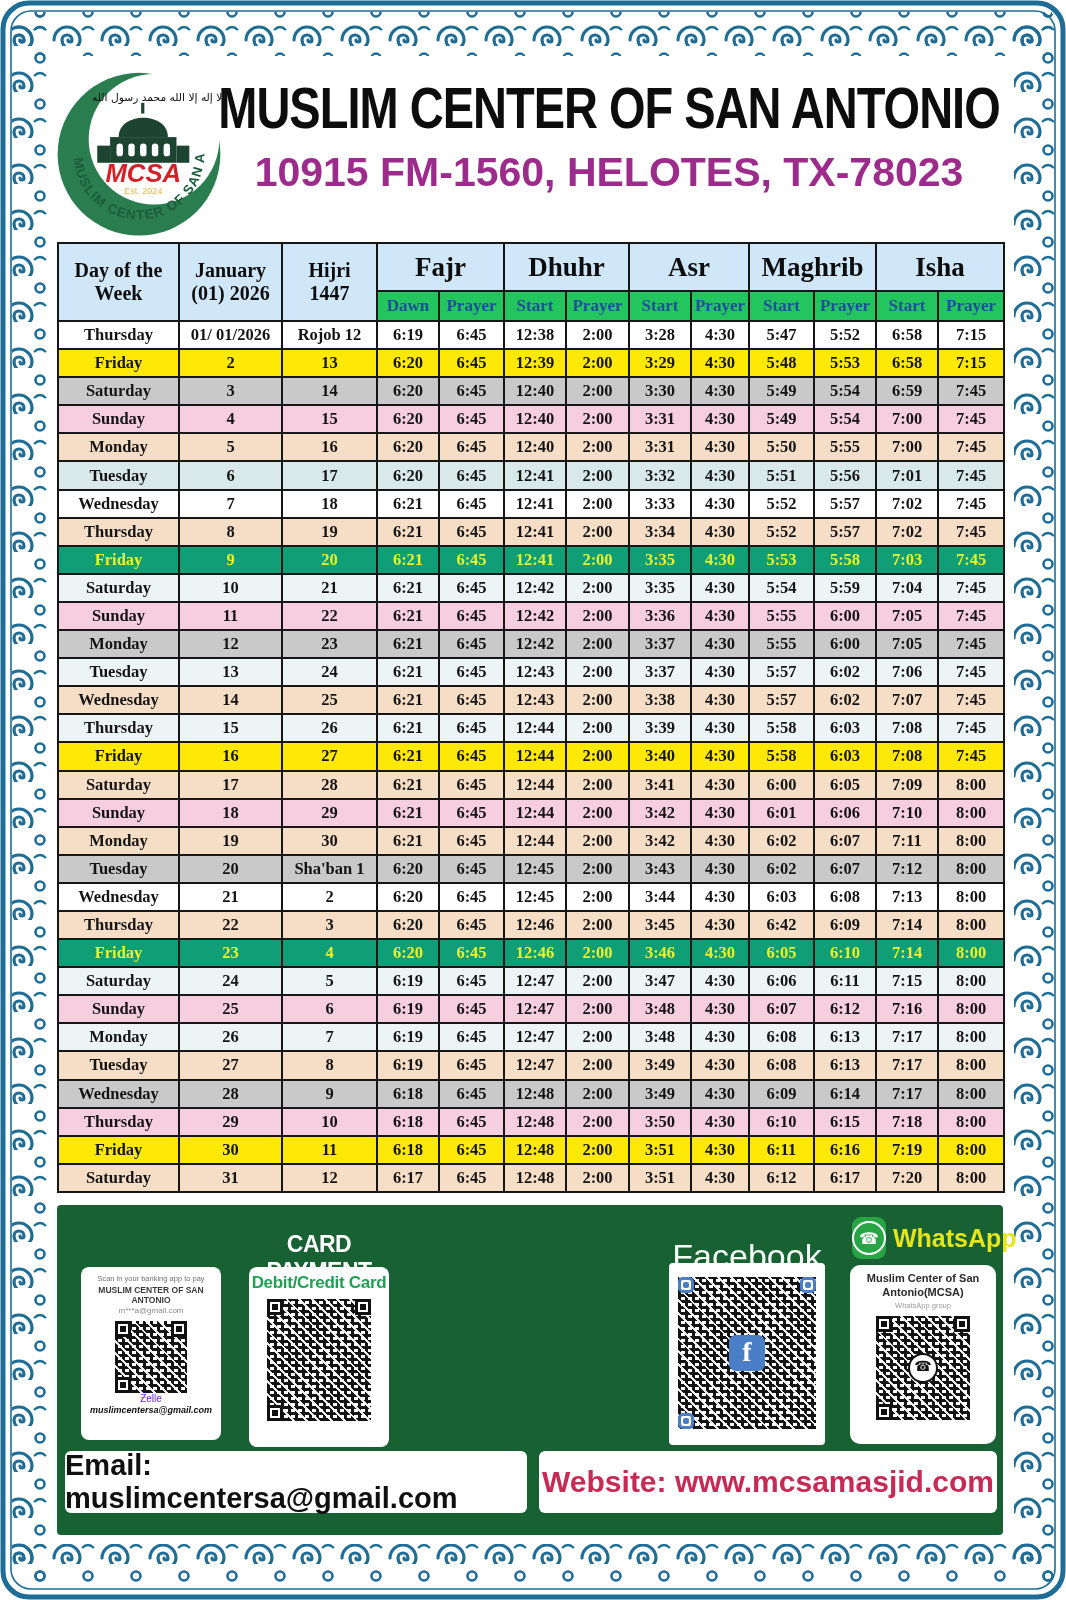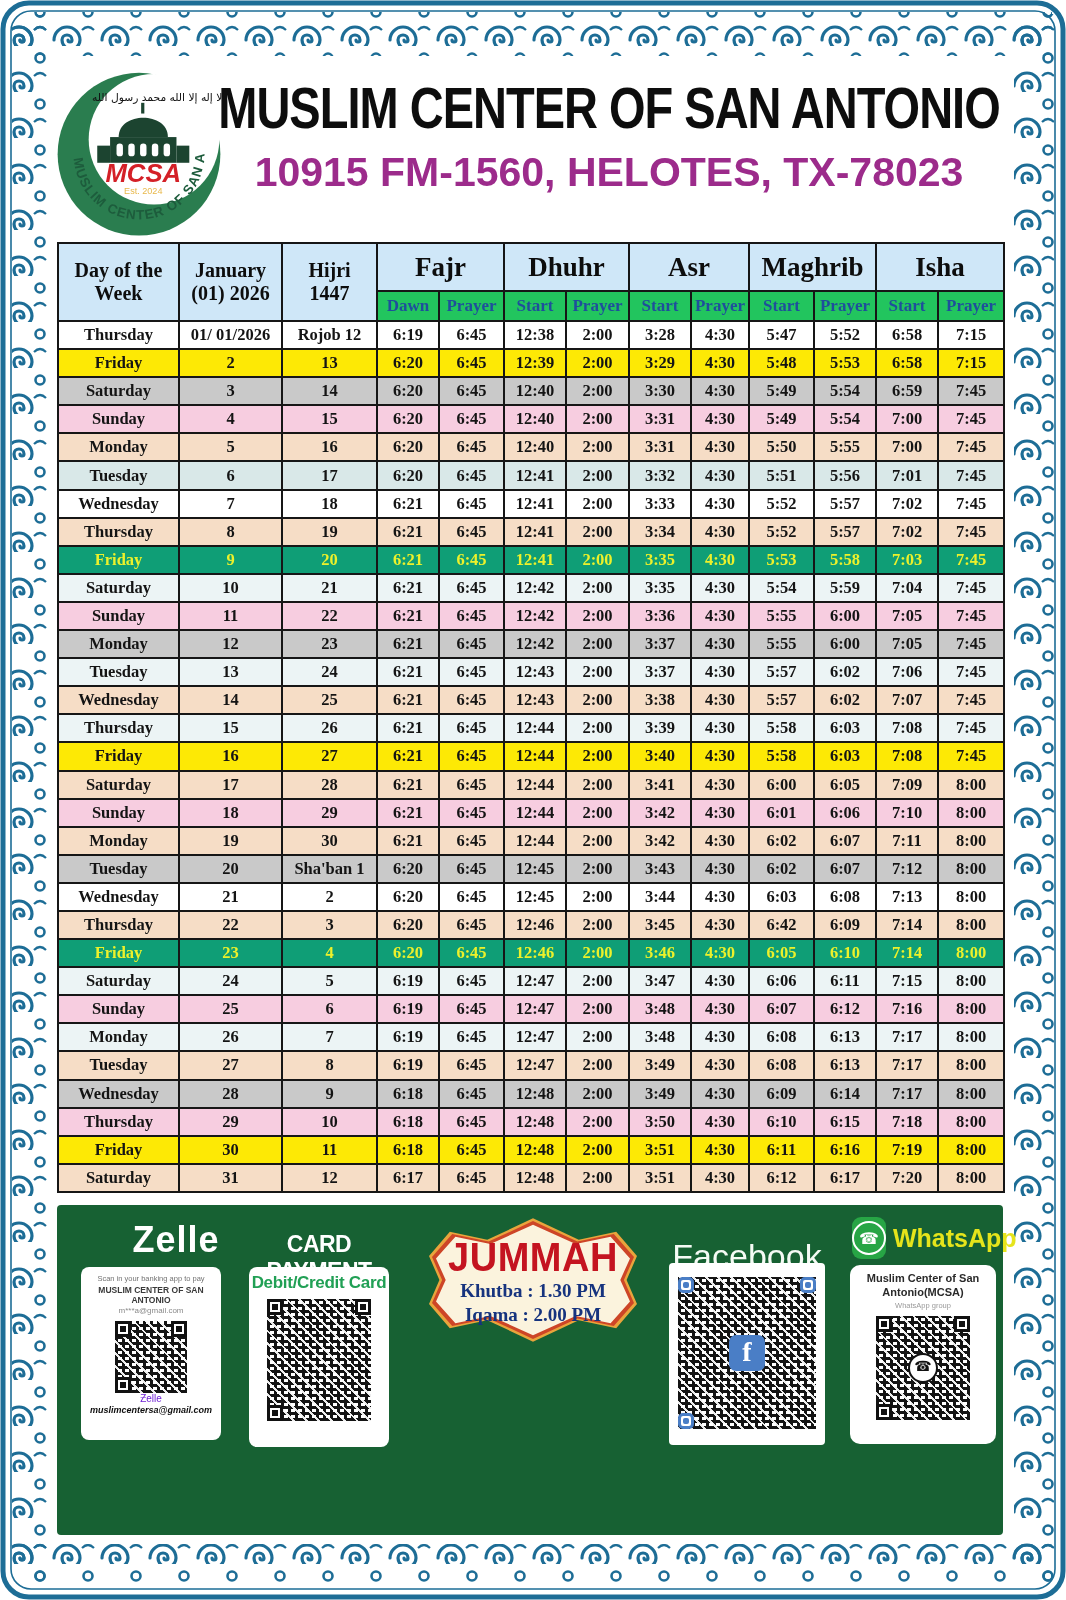--- a/index.html
+++ b/index.html
@@ -664,21 +664,20 @@
         <td>6:12</td>
         <td>6:17</td>
         <td>7:20</td>
         <td>8:00</td>
       </tr>
     </tbody>
 </table>
 
 <div class="footer">
 
-  <div class="abs z-title">Zelle</div>
   <div class="abs cp-title">CARD PAYMENT</div>
   <div class="abs fb-title">Facebook</div>
 
   <div class="abs wa-wrap">
     <div class="wa-icon">
       <div class="ring">
           <span>☎</span>
         </div>
     </div>
     <div class="wa-title">WhatsApp</div>
@@ -699,30 +698,20 @@
 
   <div class="abs card debit-card">
     <div class="debit-label">Debit/Credit Card</div>
     <div class="qr" style="width:104px;height:122px;">
       <i class="f tl"></i>
         <i class="f tr"></i>
         <i class="f bl"></i>
     </div>
   </div>
 
-  <div class="abs jummah">
-    <div class="layer jl1"></div>
-    <div class="layer jl2"></div>
-    <div class="layer jl3"></div>
-    <div class="txt">
-      <div class="jm-title">JUMMAH</div>
-      <div class="jm-line">Khutba : 1.30 PM</div>
-      <div class="jm-line">Iqama : 2.00 PM</div>
-    </div>
-  </div>
 
 
   <div class="abs card fb-card">
     <div class="qr fb" style="width:138px;height:152px;">
       <i class="f tl"></i>
         <i class="f tr"></i>
         <i class="f bl"></i>
       <div class="fb-badge">f</div>
     </div>
   </div>
@@ -733,13 +722,15 @@
     </div>
     <div class="wa-group">WhatsApp group</div>
     <div class="qr" style="width:94px;height:104px;">
       <i class="f tl"></i>
         <i class="f tr"></i>
         <i class="f bl"></i>
       <div class="wa-center"><span>☎</span></div>
     </div>
   </div>
 
+  <div class="abs email-box">Email: muslimcentersa@gmail.com</div>
+  <div class="abs website-box">Website: www.mcsamasjid.com</div>
 </div>
 
 </body></html>

